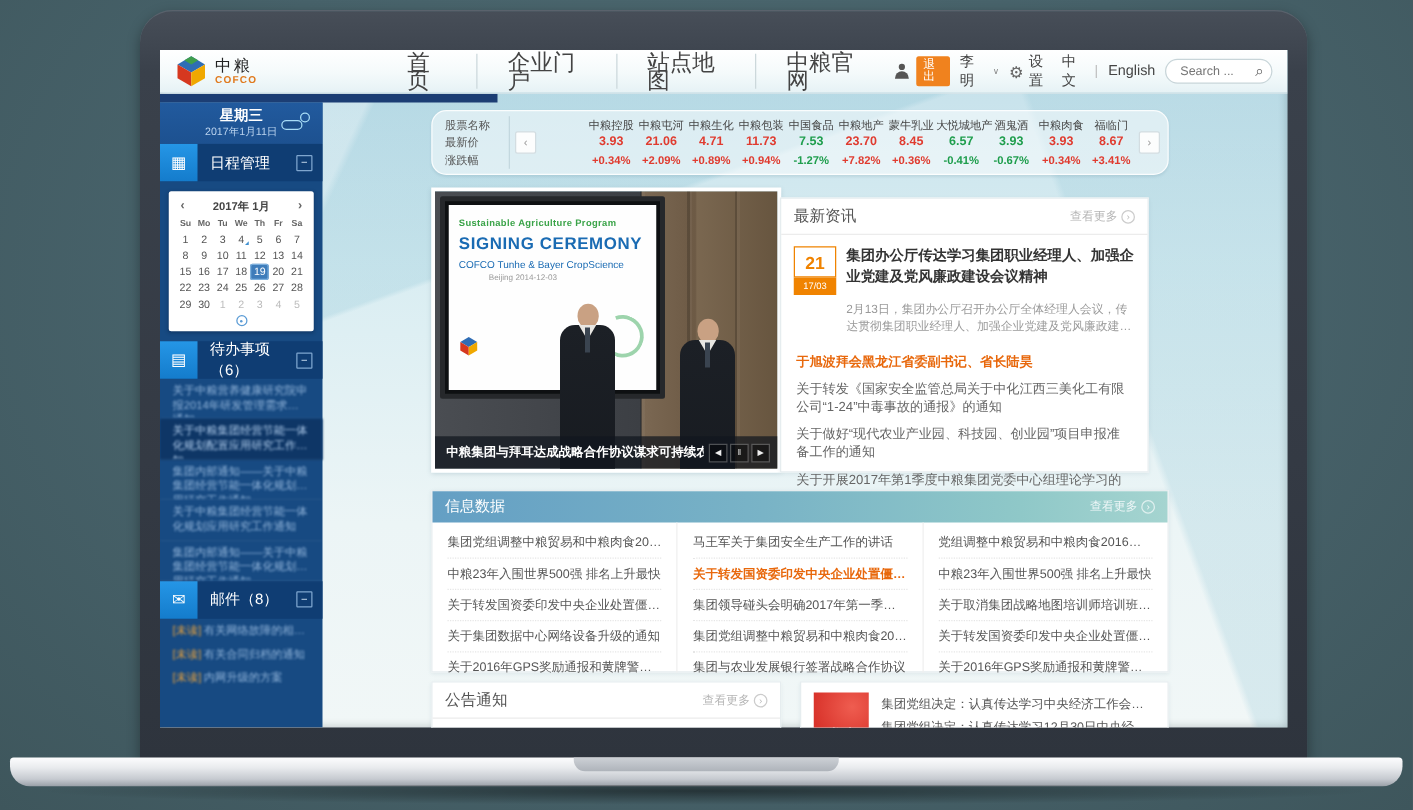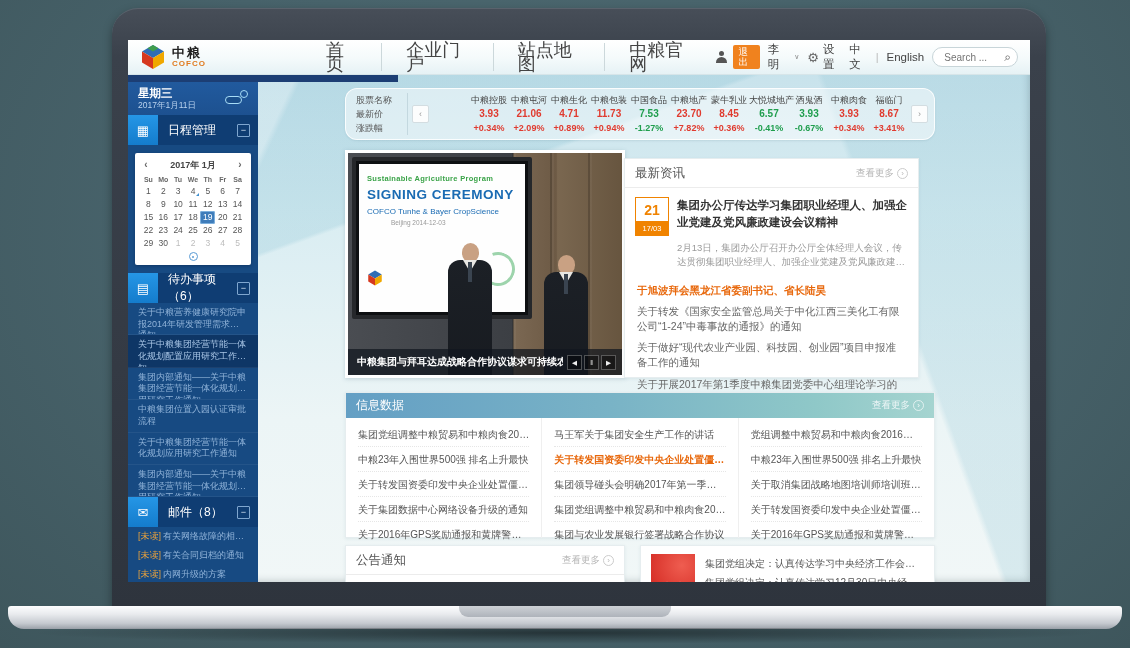--- a/index.html
+++ b/index.html
@@ -25,21 +25,21 @@
       linear-gradient(115deg, rgba(255,255,255,.30) 0 16%, rgba(255,255,255,0) 16.6%),
       linear-gradient(250deg, rgba(150,200,215,.28) 0 20%, rgba(0,0,0,0) 20.6%),
       linear-gradient(160deg, rgba(120,185,205,.22) 0 30%, rgba(0,0,0,0) 30.5%),
       linear-gradient(180deg,#c4e0ea 0%,#d9edf2 32%,#ecf5f6 70%,#f1f7f7 100%);
     box-shadow:inset 0 0 8px rgba(10,30,40,.25);}
 
   
   .topnav{position:absolute;left:0;top:0;width:902px;height:35px;z-index:6;display:flex;align-items:center;
     background:linear-gradient(180deg,#ffffff 0%,#f4fafb 55%,#e6f2f5 100%);border-bottom:1px solid #d7e5e9;}
   .logo{display:flex;align-items:center;gap:6px;margin-left:12px;}
-  .logo-txt .t1{font-size:13px;font-weight:bold;color:#222;letter-spacing:2px;line-height:13px;}
+  .logo-txt .t1{font-size:13px;font-weight:normal;color:#222;letter-spacing:2px;line-height:13px;}
   .logo-txt .t2{font-size:8px;font-weight:bold;color:#e07a1e;letter-spacing:1px;line-height:9px;}
   .menu{display:flex;margin-left:96px;}
   .menu .mi{font-size:18px;color:#444;padding:0 24px;line-height:14px;cursor:pointer;}
   .menu .mi + .mi{border-left:1px solid #ccd8db;}
   .nav-right{margin-left:auto;margin-right:12px;display:flex;align-items:center;gap:8px;}
   .p-ico{width:11px;height:12px;position:relative;}
   .p-ico:before{content:"";position:absolute;left:3px;top:0;width:5px;height:5px;border-radius:50%;background:#555;}
   .p-ico:after{content:"";position:absolute;left:0;bottom:0;width:11px;height:6px;border-radius:6px 6px 0 0;background:#555;}
   .logout{background:#f0821e;color:#fff;font-size:9.5px;padding:2px 6px;border-radius:2px;line-height:10px;}
   .uname{font-size:11.5px;color:#444;}
@@ -48,21 +48,21 @@
   .setlbl{font-size:11.5px;color:#444;margin-left:-4px;}
   .lang{font-size:11.5px;color:#444;}
   .lang-sep{color:#bbb;font-size:11px;}
   .search{width:90px;height:20px;border:1px solid #c8d5d9;border-radius:10px;background:#fff;display:flex;align-items:center;padding:0 6px 0 9px;}
   .search input{border:none;outline:none;width:62px;font-size:10px;color:#777;background:transparent;font-family:inherit;}
   .search .sic{font-size:12px;color:#666;margin-left:auto;line-height:12px;}
 
   
   .ribbon{position:absolute;left:0;top:35px;width:270px;height:7px;background:#1c3e74;z-index:5;}
   .sidebar{position:absolute;left:0;top:42px;width:130px;height:500px;background:#174a82;z-index:5;}
-  .sb-date{height:33px;background:linear-gradient(180deg,#215a9e,#1d5190);padding:4px 10px 0;position:relative;}
+  .sb-date{height:33px;background:linear-gradient(180deg,#215a9e,#1d5190);padding:4px 10px 0;position:relative;text-align:center;}
   .sb-date .wd{font-size:11.5px;font-weight:bold;color:#fff;line-height:14px;}
   .sb-date .dt{font-size:8.5px;color:#b9d2ee;line-height:11px;}
   .weather{position:absolute;right:9px;top:8px;width:24px;height:15px;}
   .weather .sun{position:absolute;right:1px;top:0;width:8px;height:8px;border:1px solid #a7dcf6;border-radius:50%;}
   .weather .cloud{position:absolute;left:0;bottom:1px;width:17px;height:8px;border:1px solid #a7dcf6;border-radius:8px;background:rgba(23,74,130,.6);}
   .sb-sec{display:flex;align-items:center;height:30px;background:#0f3d73;}
   .sb-sec .tile{width:30px;height:30px;background:linear-gradient(180deg,#2596e6,#147ccc);display:flex;align-items:center;justify-content:center;color:#fff;font-size:13px;flex:none;}
   .sb-sec .lbl{font-size:12px;color:#fff;padding-left:10px;flex:1;}
   .sb-sec .min{width:13px;height:13px;border:1px solid #7fa6cf;color:#d5e6f6;font-size:9px;line-height:11px;text-align:center;margin-right:8px;border-radius:1px;flex:none;}
   .cal-wrap{padding:8px 7px;}
@@ -285,21 +285,20 @@
 
       <div class="sb-sec">
         <span class="tile">▤</span>
         <span class="lbl">待办事项（6）</span>
         <span class="min">−</span>
       </div>
       <div class="sb-list">
         <div class="it">关于中粮营养健康研究院申报2014年研发管理需求的通知</div>
         <div class="it sel">关于中粮集团经营节能一体化规划配置应用研究工作通知</div>
         <div class="it">集团内部通知——关于中粮集团经营节能一体化规划应用研究工作通知</div>
-        <div class="it">中粮集团位置入园认证审批流程</div>
         <div class="it">关于中粮集团经营节能一体化规划应用研究工作通知</div>
         <div class="it">集团内部通知——关于中粮集团经营节能一体化规划应用研究工作通知</div>
       </div>
 
       <div class="sb-sec">
         <span class="tile">✉</span>
         <span class="lbl">邮件（8）</span>
         <span class="min">−</span>
       </div>
       <div class="sb-list">

